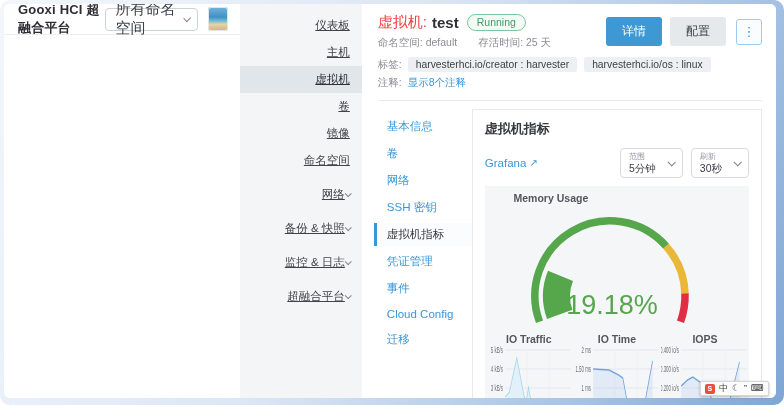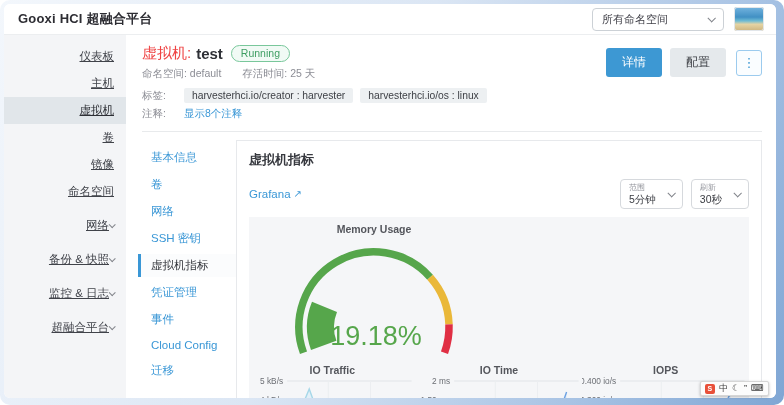--- a/index.html
+++ b/index.html
@@ -2,30 +2,30 @@
 <html><head>
 <meta charset="utf-8">
 <style>
   * { box-sizing: border-box; margin: 0; padding: 0; }
   html,body { width:784px; height:405px; overflow:hidden; background:#fff;
     font-family:"Liberation Sans","DejaVu Sans",sans-serif; }
   .frame { position:relative; width:784px; height:405px;
     padding:4px 8px 7px 4px; border-radius:10px;
     background:linear-gradient(115deg,#f3f7fc 0%,#dbe6f4 45%,#a8c3e4 78%,#7fa6d4 100%); }
   .app { width:100%; height:100%; background:#fff; border-radius:6px;
-    overflow:hidden; display:flex; flex-direction:column; }
+    overflow:hidden; display:flex; flex-direction:row; }
 
   
   .topbar { height:31px; flex:0 0 31px; display:flex; align-items:center;
     padding:0 12px 0 14px; border-bottom:1px solid #eceef0; background:#fff; }
   .logo { font-size:13px; font-weight:700; color:#2d2d33; letter-spacing:.2px; }
   .topbar .spacer { flex:1; }
   .ns-select { width:132px; height:23px; border:1px solid #ccd1d6; border-radius:4px;
     display:flex; align-items:center; justify-content:space-between;
-    padding:0 9px; font-size:11px; color:#3e3e46; background:#fff; cursor:pointer; }
+    padding:0 9px; font-size:15px; color:#3e3e46; background:#fff; cursor:pointer; }
   .chev { display:inline-block; width:6px; height:6px;
     border-right:1.5px solid #83868c; border-bottom:1.5px solid #83868c;
     transform:rotate(45deg) translateY(-1px); }
   .avatar { width:30px; height:24px; margin-left:10px; border-radius:3px;
     background:linear-gradient(180deg,#74b4df 0%,#4190c4 42%,#6fbcd4 58%,#e5d4a4 72%,#cdb47e 100%);
     box-shadow:0 0 0 1px #e2e6ea inset; }
 
   
   .body { flex:1; display:flex; min-height:0; }
   .sidebar { width:122px; flex:0 0 122px; background:#f4f5f7; padding-top:8px; }
@@ -51,21 +51,21 @@
     cursor:pointer; font-family:inherit; }
   .btn-primary { background:#3d98d3; color:#fff; }
   .btn-secondary { background:#e5e9ec; color:#3e4046; margin-left:8px; }
   .btn-kebab { width:26px; height:26px; margin-left:10px; background:#fafdff;
     border:1px solid #9ccbee; color:#3d98d3; border-radius:3px; font-size:13px;
     padding:0; line-height:24px; }
 
   
   .meta { padding:7px 14px 0 16px; font-size:10.5px; }
   .meta-row { display:flex; align-items:center; margin-bottom:4px; }
-  .meta-label { color:#8c8d95; margin-right:18px; }
+  .meta-label { color:#8c8d95; margin-right:6px; }
   .chip { background:#edf0f2; color:#3e4046; border-radius:2px; padding:2px 8px;
     margin-right:7px; font-size:10.3px; }
   .link { color:#3a97d6; cursor:pointer; }
   .divider { border-top:1px solid #e8eaec; margin:6px 14px 0 16px; }
 
   
   .tabs-area { flex:1; min-height:0; display:flex; padding:8px 14px 0 12px; }
   .tab-col { width:98px; flex:0 0 98px; padding-top:6px; }
   .tab-item { font-size:11.5px; color:#3a97d6; padding:4px 4px 4px 10px;
     margin-bottom:4px; border-left:3px solid transparent; cursor:pointer; }

